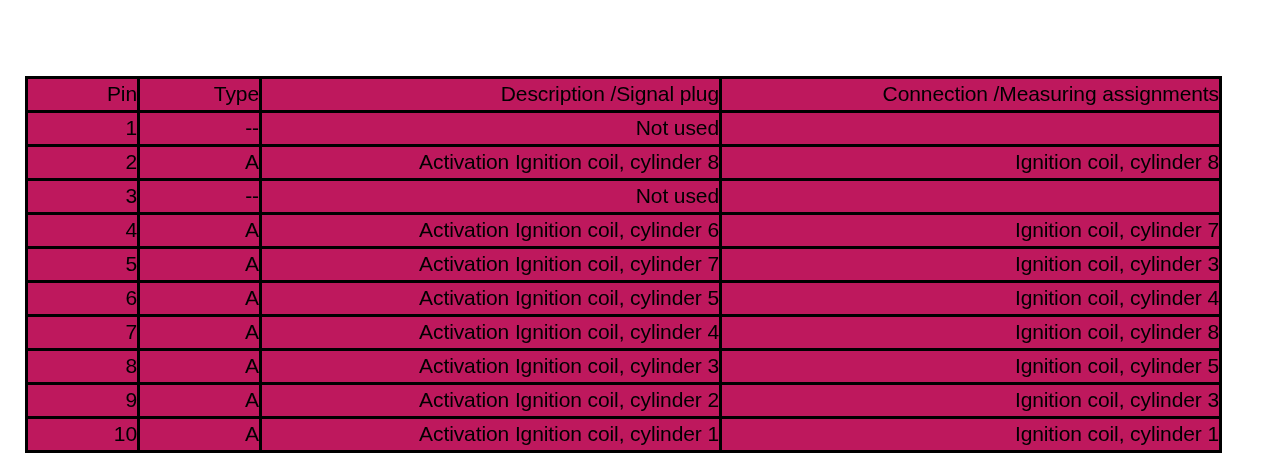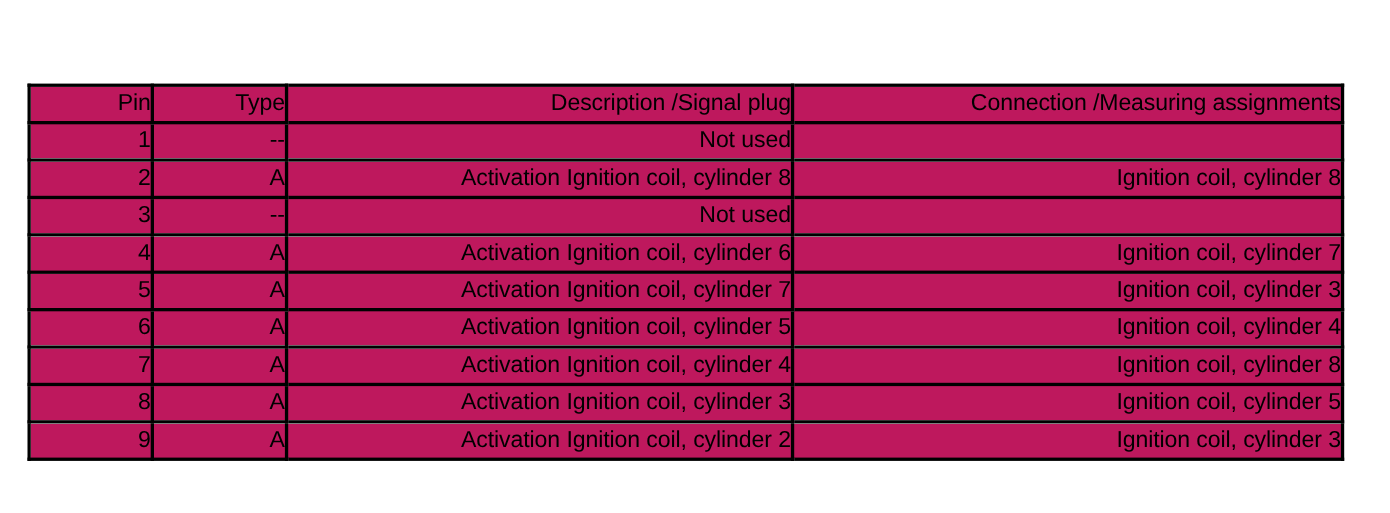--- a/index.html
+++ b/index.html
@@ -149,17 +149,23 @@
             <td>A</td>
             <td>Activation Ignition coil, cylinder 3</td>
             <td>Ignition coil, cylinder 5</td>
           </tr>
           <tr>
             <td>9</td>
             <td>A</td>
             <td>Activation Ignition coil, cylinder 2</td>
             <td>Ignition coil, cylinder 3</td>
           </tr>
+          <tr>
+            <td>10</td>
+            <td>A</td>
+            <td>Activation Ignition coil, cylinder 1</td>
+            <td>Ignition coil, cylinder 1</td>
+          </tr>
         </tbody>
     </table>
   </div>
 
 </div>
 
 </body></html>

